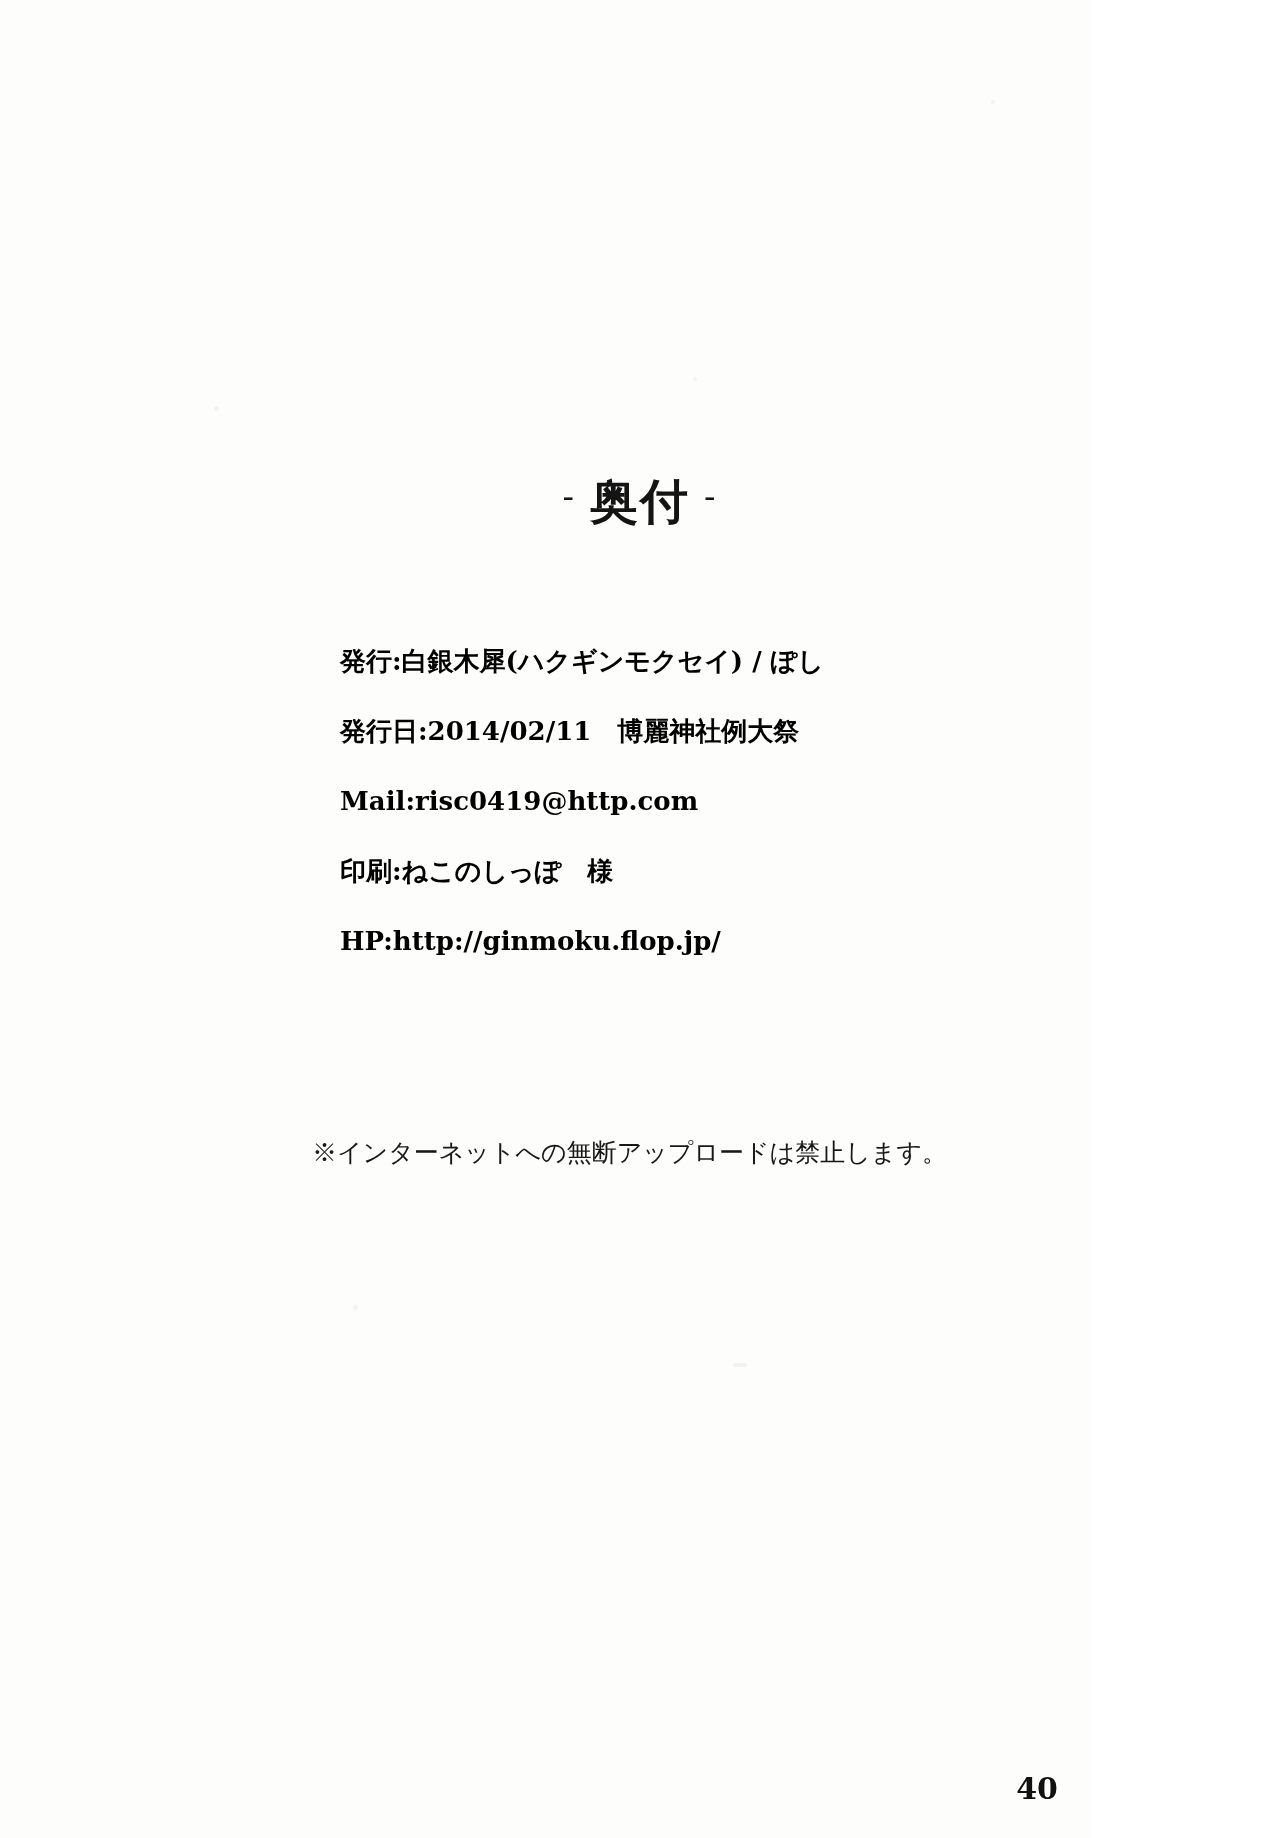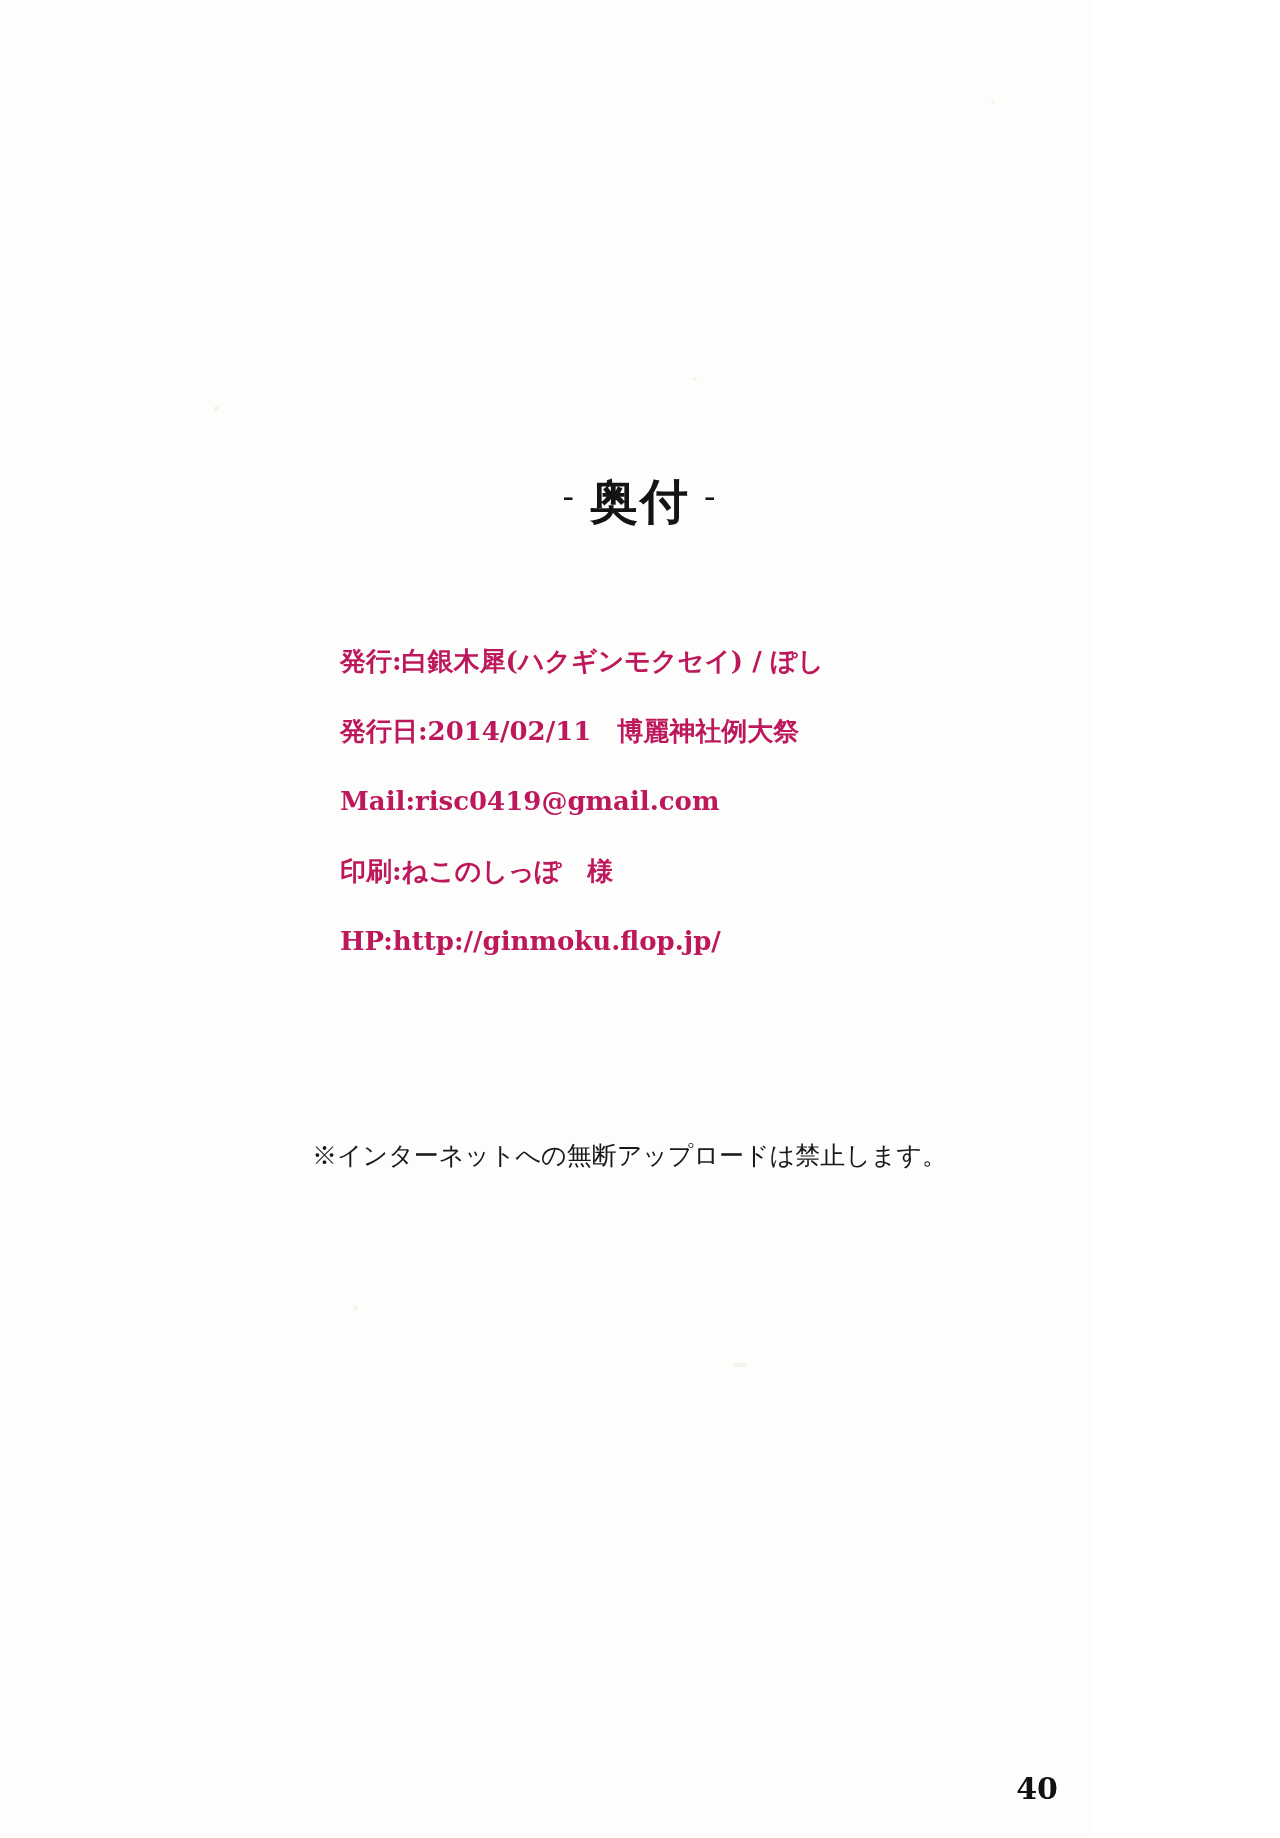--- a/index.html
+++ b/index.html
@@ -40,29 +40,29 @@
     top: 648px;
     left: 340px;
     width: 820px;
   }
   .info-line {
     font-family: "DejaVu Serif", serif;
     font-size: 26px;
     font-weight: bold;
     line-height: 1.0;
     margin-bottom: 44px;
-    color: #be185d;
+    color: #000000;
     white-space: pre;
   }
   .notice {
     position: absolute;
     top: 1140px;
     left: 312px;
     width: 900px;
-    font-family: Liberation Sans, sans-serif;
+    font-family: Liberation Mono, monospace;
     font-size: 25px;
     line-height: 1.2;
     color: #181818;
     white-space: pre;
   }
   .page-number {
     position: absolute;
     right: 34px;
     bottom: 32px;
     font-family: "DejaVu Serif", serif;
@@ -91,21 +91,21 @@
   <div class="speck" style="left:1104px; top:1448px; width:4px; height:4px;"></div>
   <div class="speck" style="left:1188px; top:1104px; width:4px; height:4px;"></div>
 
   <div class="colophon-title">
     <span class="dash">-</span><span>奥付</span><span class="dash">-</span>
   </div>
 
   <div class="info-block">
     <div class="info-line">発行:白銀木犀(ハクギンモクセイ) / ぽし</div>
     <div class="info-line">発行日:2014/02/11　博麗神社例大祭</div>
-    <div class="info-line">Mail:risc0419@gmail.com</div>
+    <div class="info-line">Mail:risc0419@http.com</div>
     <div class="info-line">印刷:ねこのしっぽ　様</div>
     <div class="info-line">HP:http://ginmoku.flop.jp/</div>
   </div>
 
   <div class="notice">※インターネットへの無断アップロードは禁止します。</div>
 
   <div class="page-number">40</div>
 
 </div>
 

